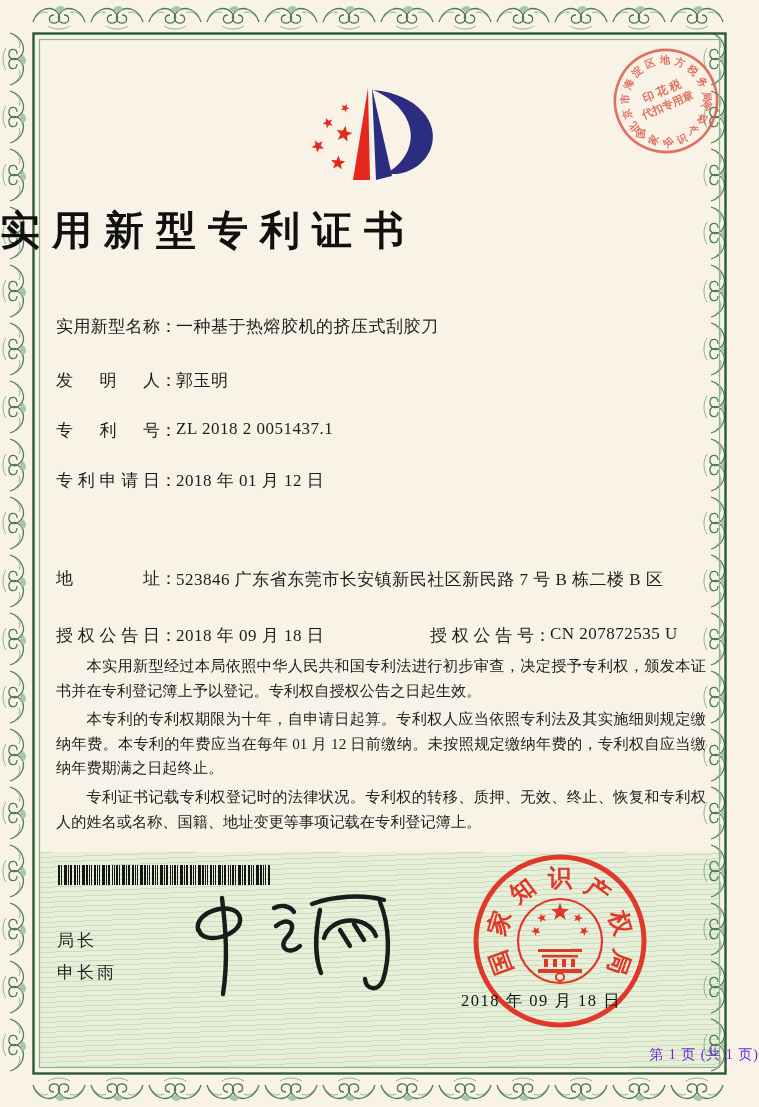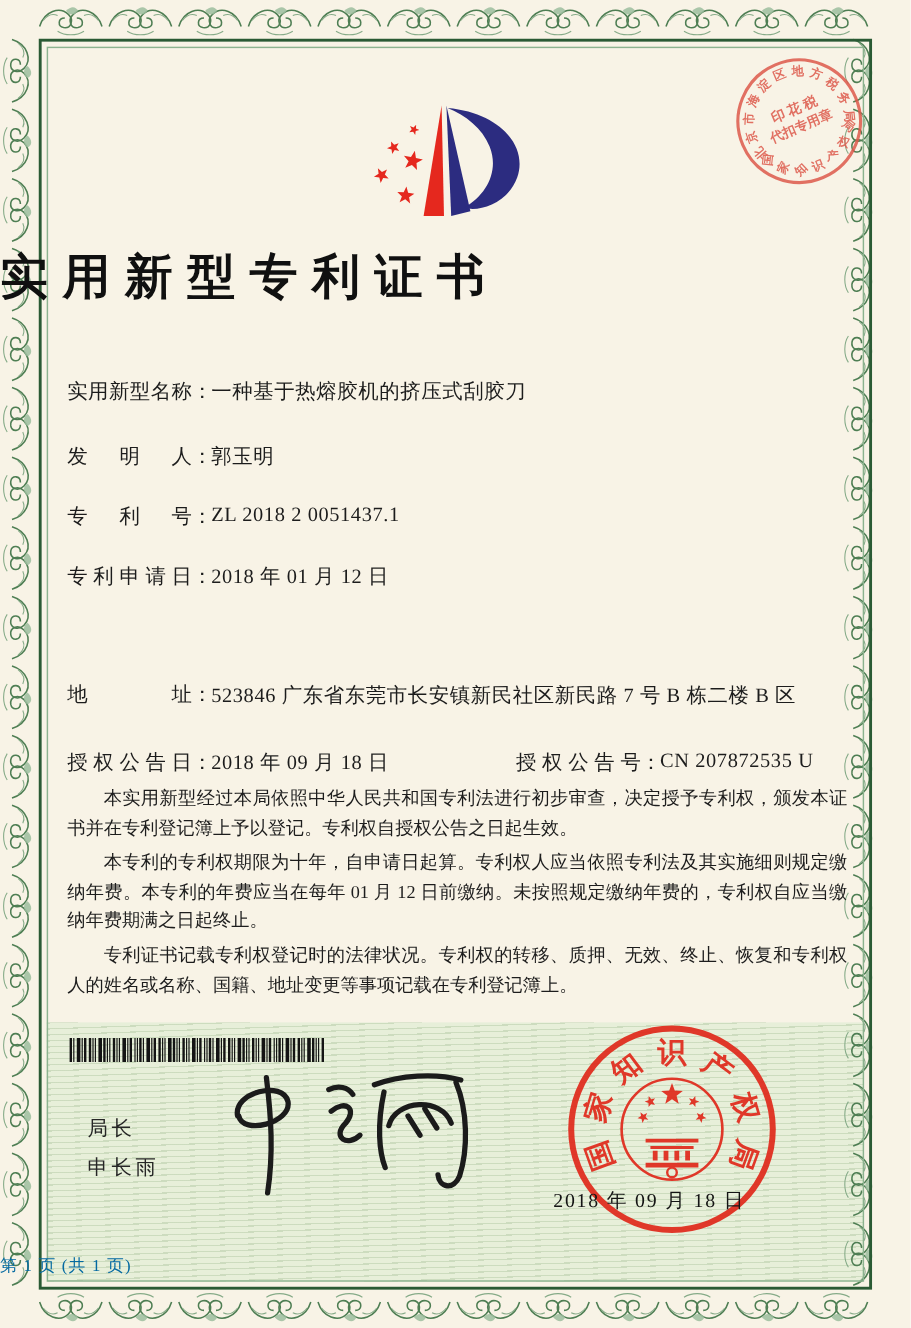--- a/index.html
+++ b/index.html
@@ -43,40 +43,40 @@
   .addr .fvalue { width:528px; margin-left:-26px; text-indent:26px; line-height:26px;font-family:Liberation Serif, serif; }
   .grant-right { position:absolute; left:374px; top:0; }
 
   .paras { position:absolute; left:56px; width:650px; top:654px; z-index:4; }
   .paras p { margin:0 0 4px; font-size:15.2px; line-height:24.6px; text-align:justify; text-indent:2em; color:#1d1d1d; }
 
   .barcode { position:absolute; left:57px; top:864px; z-index:4; }
 
   .director-title, .director-name {
     position:absolute; left:57px; font-size:17px; letter-spacing:3px; color:#262626;
-    font-family:"Liberation Sans","DejaVu Sans",sans-serif; z-index:4;margin-left:16px;
+    font-family:"Liberation Sans","DejaVu Sans",sans-serif; z-index:4;
   }
   .director-title { top:929px; }
   .director-name { top:961px; }
 
   .signature { position:absolute; left:178px; top:886px; z-index:4; }
   .sig { fill:none; stroke:#1b1b1b; stroke-width:4.4; stroke-linecap:round; stroke-linejoin:round; }
 
   .seal { position:absolute; left:468px; top:849px; z-index:5; opacity:.92; }
   .seal-red { fill:#e0291b; }
   .seal-ring { fill:none; stroke:#e0291b; stroke-width:5; }
   .seal-char { fill:#e0291b; font-size:24px; font-weight:700; font-family:"Liberation Serif",serif; }
   .seal-date { position:absolute; left:461px; top:990px; font-size:16.5px; letter-spacing:1.5px; color:#141414; z-index:6; }
 
   .stamp { position:absolute; left:601px; top:36px; z-index:5; transform:rotate(-23deg); opacity:.85; }
   .stamp-ring { fill:none; stroke:#dd5a4c; stroke-width:2.6; }
   .stamp-char { fill:#dd5a4c; font-weight:700; font-family:"Liberation Serif",serif; }
 
-  .footer { position:absolute; left:0; right:0; top:1046px; text-align:left;
-    font-size:14px; letter-spacing:1px; color:#0369a1; z-index:4; }
+  .footer { position:absolute; left:0; right:0; top:1046px; text-align:right;
+    font-size:14px; letter-spacing:1px; color:#6d28d9; z-index:4; }
 </style>
 </head>
 <body>
 
 <div class="page">
 
   <div class="band"></div>
 
   <svg class="frame" width="759" height="1107" viewBox="0 0 759 1107">
     <defs>

